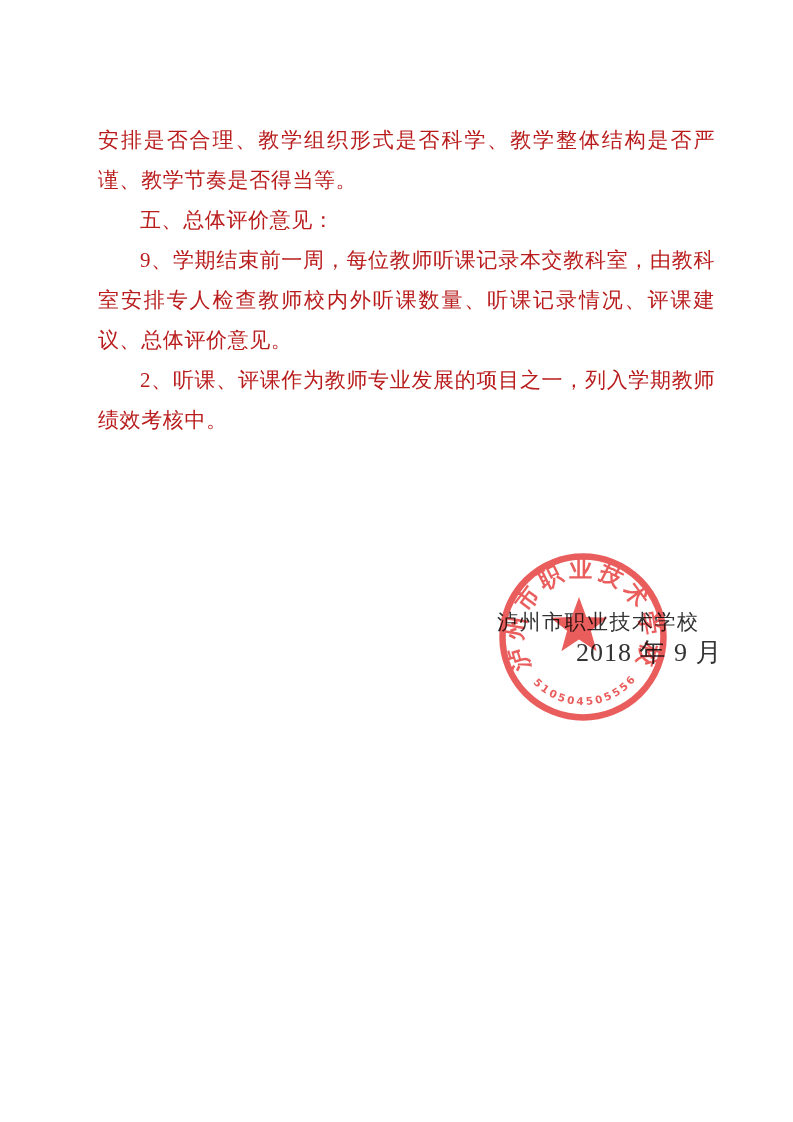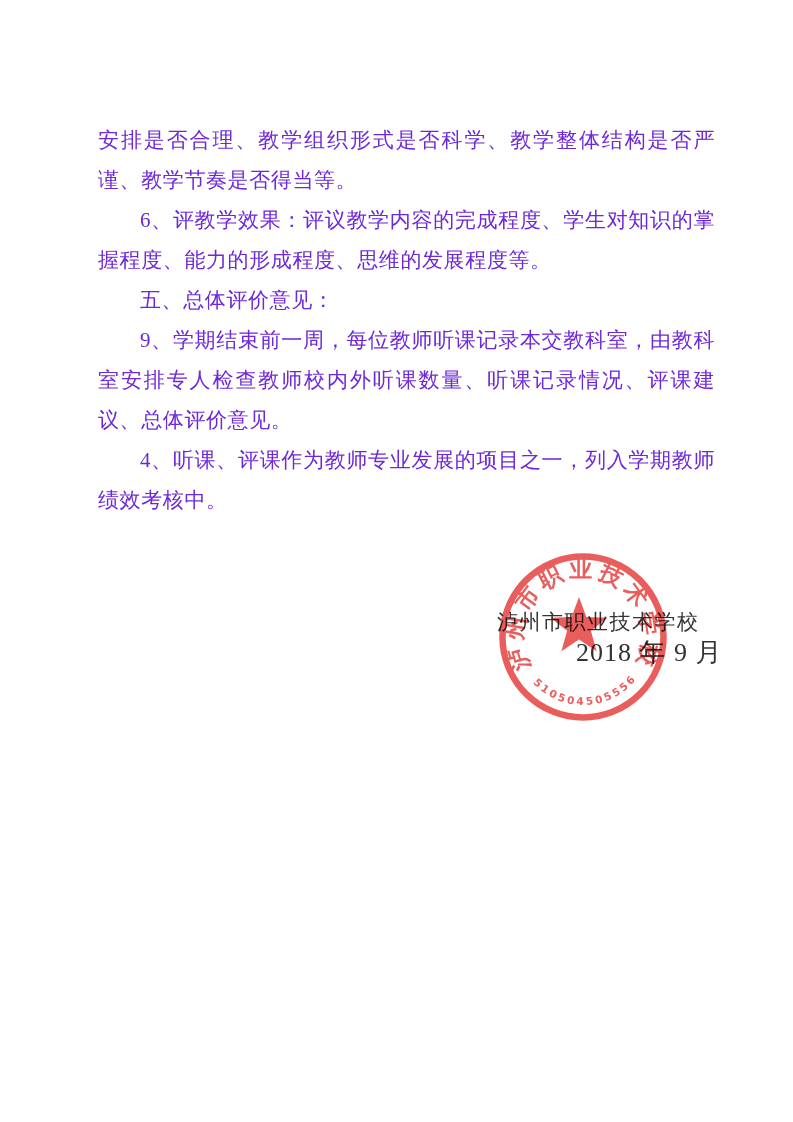--- a/index.html
+++ b/index.html
@@ -14,21 +14,21 @@
     font-family: "Liberation Serif", serif;
   }
   .body-text {
     position: absolute;
     left: 98px;
     top: 120px;
     width: 617px;
     font-size: 21px;
     line-height: 40px;
     letter-spacing: 0.6px;
-    color: #6d28d9;
+    color: #b91c1c;
     text-align: justify;
   }
   .body-text p { text-indent: 2em; }
   .body-text p.cont { text-indent: 0; }
   .signature {
     position: absolute;
     z-index: 1;
     color: #333333;
   }
   .sig-org {
@@ -73,24 +73,23 @@
     fill: #e8504f;
   }
 </style>
 </head>
 <body>
 
 <div class="page">
 
   <div class="body-text">
     <p class="cont">安排是否合理、教学组织形式是否科学、教学整体结构是否严谨、教学节奏是否得当等。</p>
-    <p>6、评教学效果：评议教学内容的完成程度、学生对知识的掌握程度、能力的形成程度、思维的发展程度等。</p>
     <p>五、总体评价意见：</p>
     <p>9、学期结束前一周，每位教师听课记录本交教科室，由教科室安排专人检查教师校内外听课数量、听课记录情况、评课建议、总体评价意见。</p>
-    <p>4、听课、评课作为教师专业发展的项目之一，列入学期教师绩效考核中。</p>
+    <p>2、听课、评课作为教师专业发展的项目之一，列入学期教师绩效考核中。</p>
   </div>
 
   <div class="signature">
     <div class="sig-org">泸州市职业技术学校</div>
     <div class="sig-date">2018 年 9 月</div>
   </div>
 
   <div class="seal">
     <svg viewBox="0 0 180 180" xmlns="http://www.w3.org/2000/svg">
       <defs>

